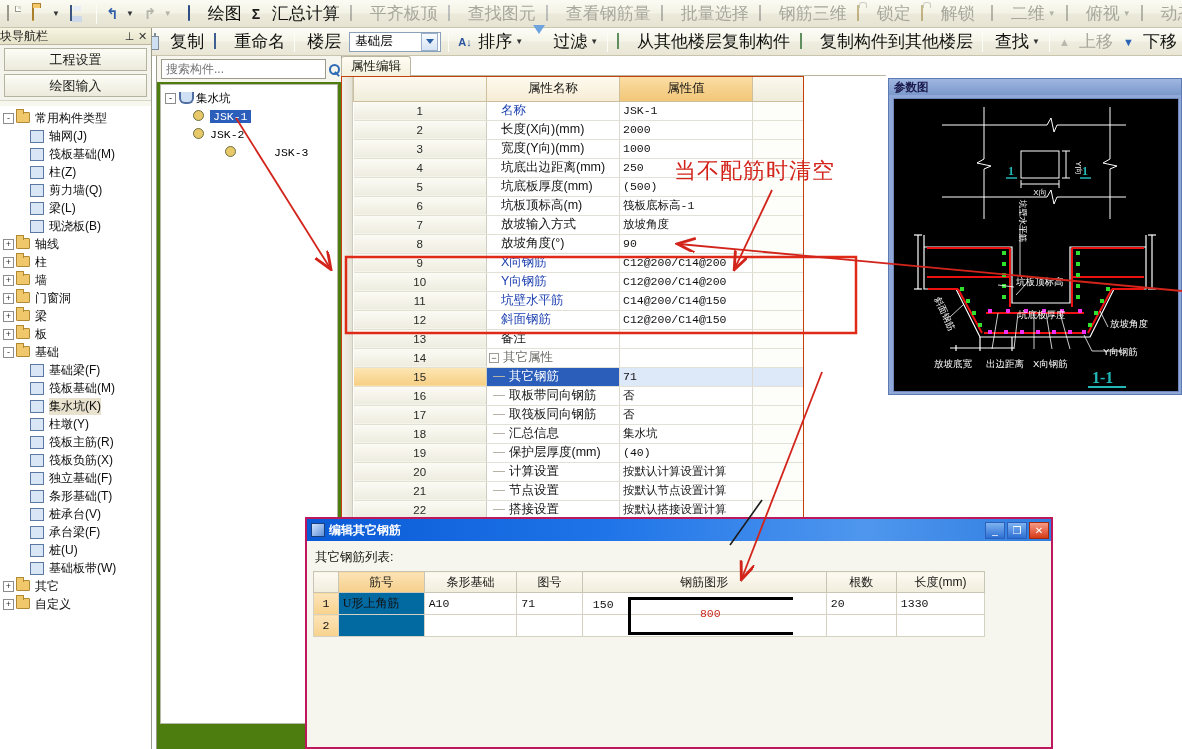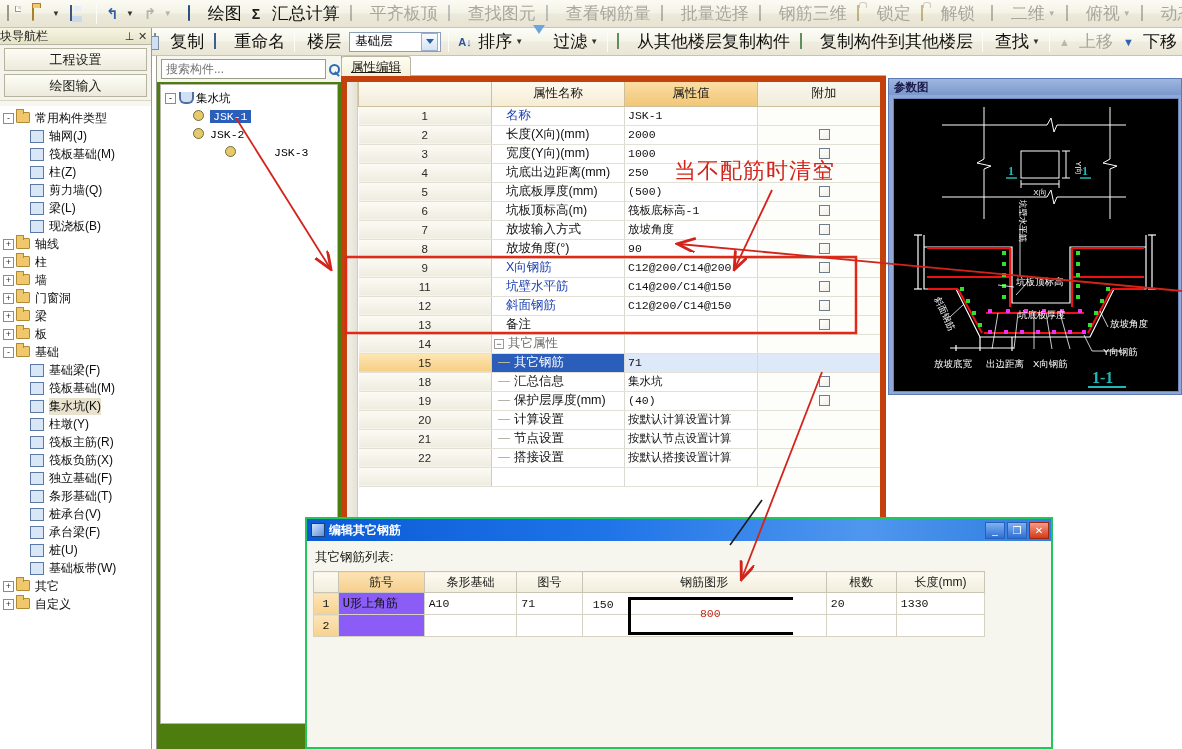--- a/index.html
+++ b/index.html
@@ -136,24 +136,24 @@
   .pit-ico { width:15px;height:12px;border-bottom:2px solid #4f6fa3;border-left:2px solid #4f6fa3;
      border-right:2px solid #4f6fa3;border-radius:0 0 6px 6px;background:#cfe0f5;}
   .ct .nm { font-family:"Liberation Mono","DejaVu Sans Mono",monospace; font-size:11.5px; }
   .ct .nm.sel { background:#2b5dba; color:#fff; padding:0 3px; }
 
   
   #prop-panel { position:absolute; left:341px; top:56px; width:545px; height:470px; }
   #prop-tabbar { height:20px; position:relative; }
   #prop-tab { position:absolute; left:0; top:0; height:20px; padding:0 9px;
     background:linear-gradient(to bottom,#fffdf3,#f3f0dd); border:1px solid #b9b5a0; border-bottom:none;
-    border-radius:3px 3px 0 0; font-size:12.5px; display:flex; align-items:flex-end; color:#18180f;text-decoration:underline;}
+    border-radius:3px 3px 0 0; font-size:12.5px; display:flex; align-items:center; color:#18180f;}
   #prop-tabline { position:absolute; left:0; bottom:0; width:545px; height:1px; background:#b9b5a0;}
-  #prop-grid { position:absolute; top:20px; left:0; width:545px; height:450px;
-     border:6px solid #c2410c; background:#fff; overflow:hidden; }
+  #prop-grid { position:absolute; top:20px; left:0; width:463px; height:450px;
+     border:1px solid #c2410c; background:#fff; overflow:hidden; }
   #grid-scroll { position:absolute; left:0; top:0; width:11px; height:100%;
      background:linear-gradient(to right,#f2f1ea,#e4e2d4); border-right:1px solid #cfccbc;}
   .ptable { position:absolute; left:11px; top:0; width:533px; border-collapse:collapse;
      table-layout:fixed; font-size:12.5px; }
   .ptable th { height:24px; background:linear-gradient(to bottom,#fdf4e0,#f2d9a8);
      border:1px solid #cdbf9c; border-top:none; font-weight:normal; color:#171613; }
   .ptable th.c-name { background:linear-gradient(to bottom,#fdf9ee,#f6ecd4); }
   .ptable th.c-val  { background:linear-gradient(to bottom,#fbdda4,#f1c677); }
   .ptable th.c-add  { background:linear-gradient(to bottom,#faf7ee,#f0ecda); }
   .ptable td { height:19px; border:1px solid #e3e1d6; border-left:none; border-right:1px solid #dcdad0;
@@ -179,40 +179,40 @@
   #param-panel { position:absolute; left:888px; top:78px; width:294px; height:317px;
      background:#8fa8d8; border:1px solid #5c7bb5; }
   #param-title { height:16px; background:linear-gradient(to bottom,#9fb6e0,#7b98cc);
      color:#1a1a4a; font-size:11.5px; font-weight:bold; padding-left:5px; display:flex; align-items:center; }
   #param-canvas { position:absolute; left:4px; top:19px; width:286px; height:294px; background:#000;
      border:1px solid #6c86bb; }
   #param-canvas svg { display:block; }
 
   
   #dialog { position:absolute; left:305px; top:517px; width:748px; height:232px;
-     border:2px solid #22c55e; background:#f7f6ee; }
+     border:2px solid #be185d; background:#f7f6ee; }
   #dlg-title { height:22px; background:linear-gradient(to right,#0a5bd6 0%,#1f74e8 40%,#4f97ee 75%,#2f7de0 100%);
      display:flex; align-items:center; padding:0 2px 0 4px; }
   #dlg-title .dico { width:14px;height:14px;background:linear-gradient(135deg,#cfe3ff,#5e8fd6);
      border:1px solid #1b3f7d; margin-right:4px; }
   #dlg-title .dtxt { flex:1; color:#fff; font-size:12px; font-weight:bold; }
   .wbtn { width:20px;height:17px;margin-left:2px;border:1px solid #2b5fb8;
      display:flex;align-items:center;justify-content:center;font-size:10px;color:#fff;
      background:linear-gradient(to bottom,#7fb2f0,#2d6fd4); }
   .wbtn.close { background:linear-gradient(to bottom,#f79a86,#d53b18); border-color:#9c2a10; }
   #dlg-body { padding:6px 6px 0 6px; }
   #dlg-listlabel { font-size:12.5px; color:#14140f; margin:2px 0 5px 2px; }
   #dlg-table { border-collapse:collapse; table-layout:fixed; width:672px; font-size:12px; background:#fff; }
   #dlg-table th { height:21px; border:1px solid #c8c5b4; font-weight:normal;
      background:linear-gradient(to bottom,#fdfaf1,#f1eddd); color:#1a1a17; }
   #dlg-table th.c-jh { background:linear-gradient(to bottom,#fce3b6,#f6cf8a); }
   #dlg-table td { border:1px solid #d5d2c4; height:22px; padding:0 4px; color:#111;
      font-family:"Liberation Mono","DejaVu Sans Mono",monospace; font-size:11.5px; vertical-align:middle;}
   #dlg-table td.idx { width:22px; text-align:center; background:linear-gradient(to bottom,#fde4b8,#f7d28d); }
-  #dlg-table td.jh { background:#8b5cf6; font-family:Liberation Mono, monospace; font-size:12px;}
+  #dlg-table td.jh { background:#0369a1; font-family:Liberation Serif, serif; font-size:12px;}
   .shape-cell { position:relative; height:48px; }
   .shape-150 { position:absolute; left:10px; top:5px; font-family:"Liberation Mono",monospace; font-size:11.5px;}
   .shape-u { position:absolute; left:45px; top:4px; width:165px; height:38px;
      border:3px solid #000; border-right:none; }
   .shape-800 { position:absolute; left:45px; top:14px; width:165px; text-align:center;
      color:#cc2b20; font-size:11.5px; font-family:"Liberation Mono",monospace; }
 
   
   #annot { position:absolute; left:0; top:0; width:1182px; height:749px; pointer-events:none; }
 </style>
@@ -708,20 +708,28 @@
             </tr>
             <tr>
               <td class="c-idx">9</td>
               <td class="c-name"><span class="blue">X向钢筋</span></td>
               <td class="c-val">C12@200/C14@200</td>
               <td class="c-add">
                 <div class="chk"></div>
               </td>
             </tr>
             <tr>
+              <td class="c-idx">10</td>
+              <td class="c-name"><span class="blue">Y向钢筋</span></td>
+              <td class="c-val">C12@200/C14@200</td>
+              <td class="c-add">
+                <div class="chk"></div>
+              </td>
+            </tr>
+            <tr>
               <td class="c-idx">11</td>
               <td class="c-name"><span class="blue">坑壁水平筋</span></td>
               <td class="c-val">C14@200/C14@150</td>
               <td class="c-add">
                 <div class="chk"></div>
               </td>
             </tr>
             <tr>
               <td class="c-idx">12</td>
               <td class="c-name"><span class="blue">斜面钢筋</span></td>
@@ -742,20 +750,36 @@
               <td class="c-idx">14</td>
               <td class="c-name" style="padding-left: 2px;"><span class="grp-toggle">−</span><span class="grey">其它属性</span></td>
               <td class="c-val"></td>
               <td class="c-add"></td>
             </tr>
             <tr class="rowsel">
               <td class="c-idx">15</td>
               <td class="c-name" style="padding-left: 6px;"><span class="dash"></span><span>其它钢筋</span></td>
               <td class="c-val">71</td>
               <td class="c-add"></td>
+            </tr>
+            <tr>
+              <td class="c-idx">16</td>
+              <td class="c-name" style="padding-left: 6px;"><span class="dash"></span><span>取板带同向钢筋</span></td>
+              <td class="c-val">否</td>
+              <td class="c-add">
+                <div class="chk"></div>
+              </td>
+            </tr>
+            <tr>
+              <td class="c-idx">17</td>
+              <td class="c-name" style="padding-left: 6px;"><span class="dash"></span><span>取筏板同向钢筋</span></td>
+              <td class="c-val">否</td>
+              <td class="c-add">
+                <div class="chk"></div>
+              </td>
             </tr>
             <tr>
               <td class="c-idx">18</td>
               <td class="c-name" style="padding-left: 6px;"><span class="dash"></span><span>汇总信息</span></td>
               <td class="c-val">集水坑</td>
               <td class="c-add">
                 <div class="chk"></div>
               </td>
             </tr>
             <tr>

